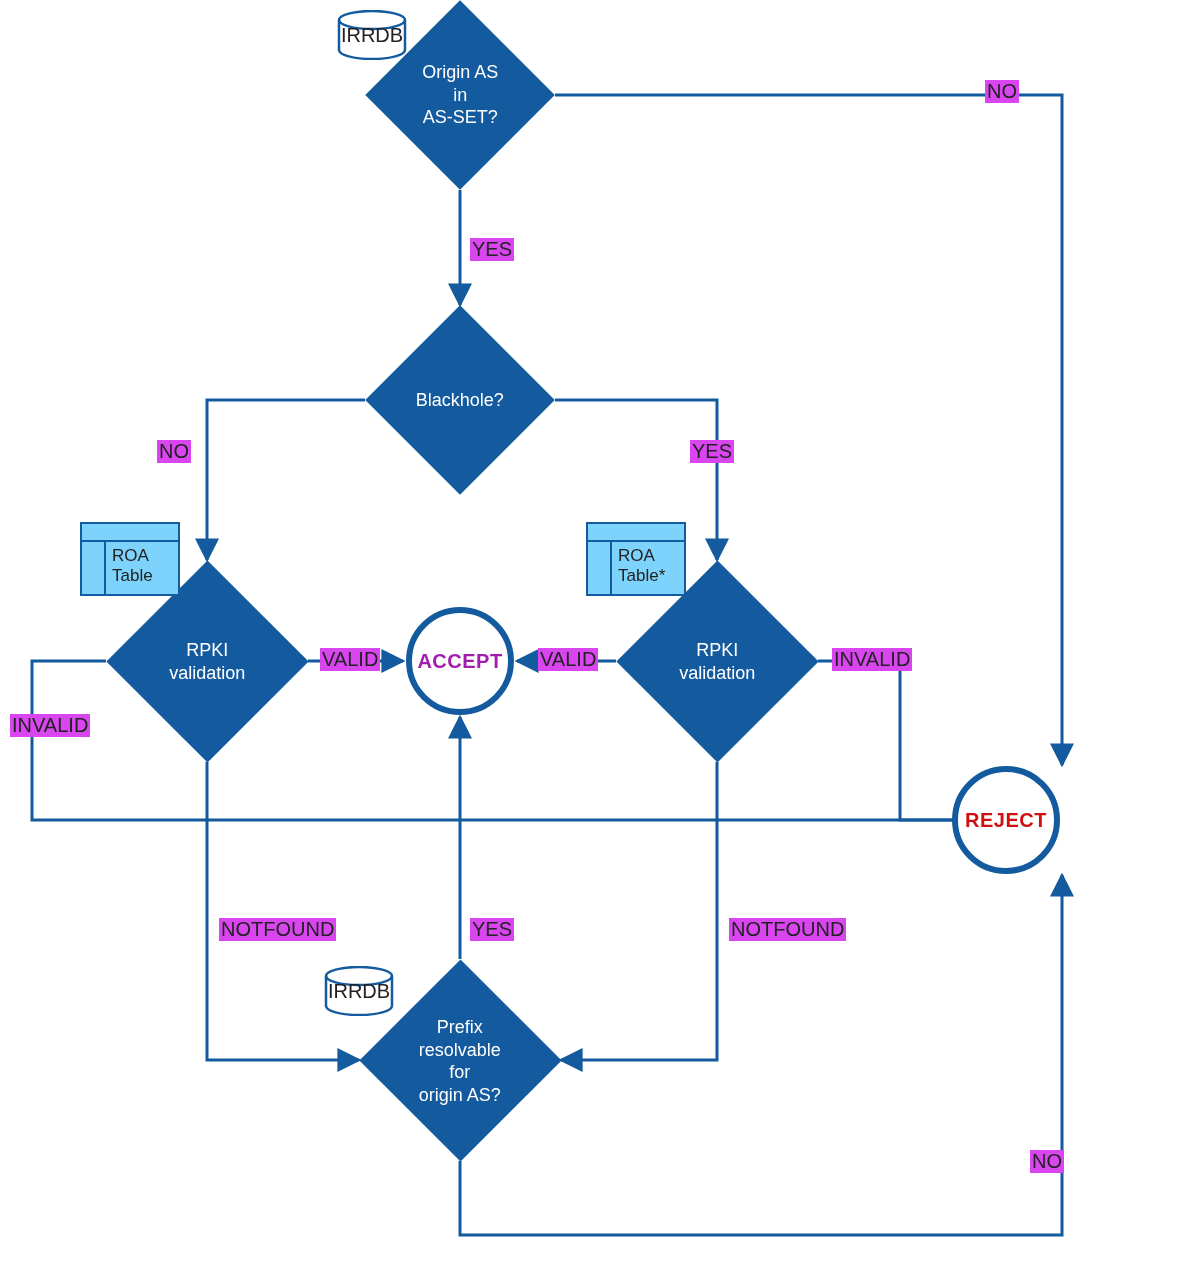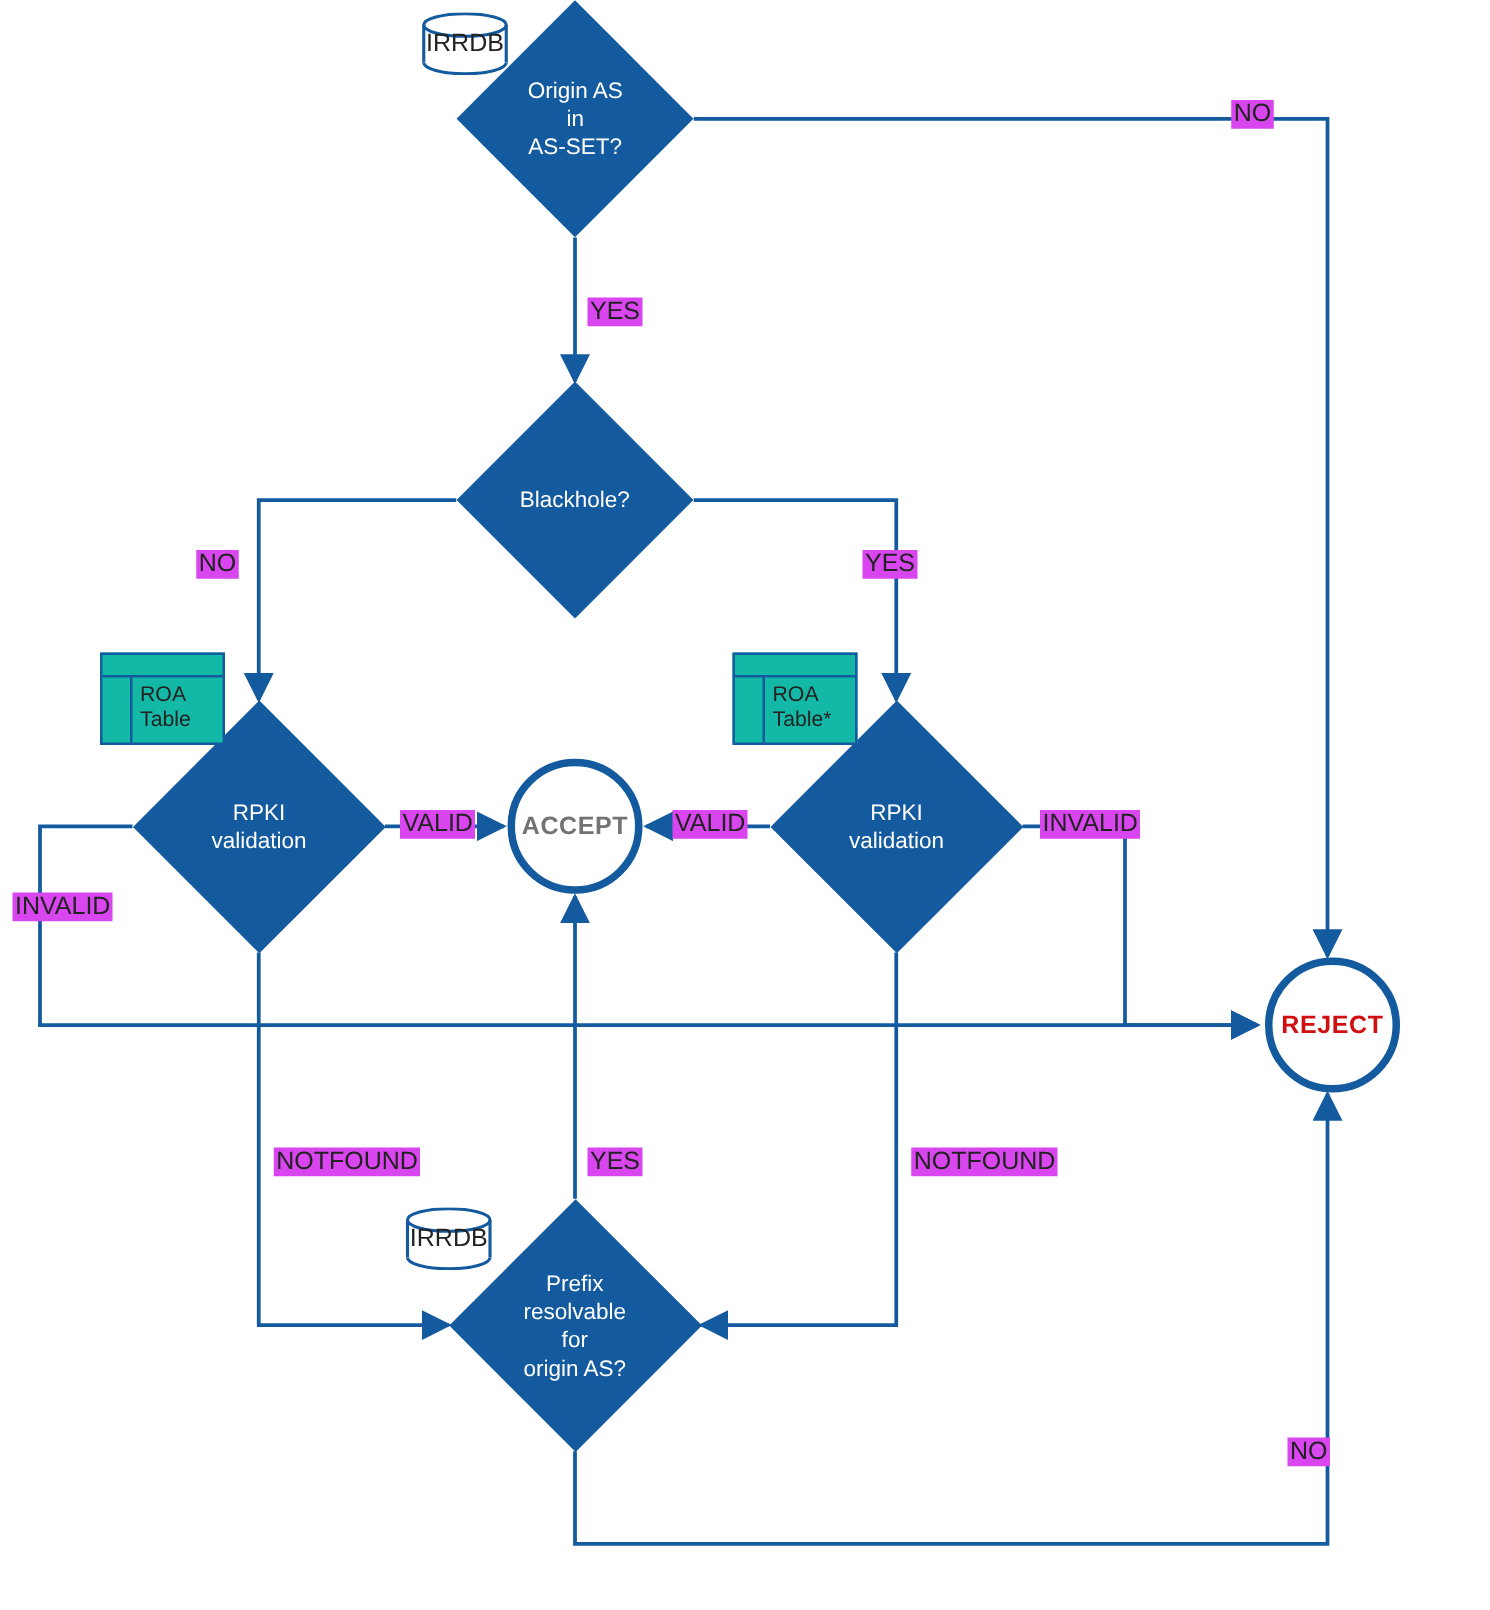--- a/index.html
+++ b/index.html
@@ -46,21 +46,21 @@
     border: 6px solid #145a9e;
     border-radius: 50%;
     background: #fff;
     display: flex;
     align-items: center;
     justify-content: center;
     font-weight: bold;
     font-size: 20px;
     letter-spacing: 0.5px;
   }
-  .term.accept { color: #737373; text-align: center; }
+  .term.accept { color: #a21caf; text-align: center; }
   .term.reject { color: #d01010; }
   .edge-label {
     position: absolute;
     font-size: 20px;
     color: #222;
     background: #d946ef;
     padding: 0 2px;
   }
   .db-cyl {
     position: absolute;
@@ -73,21 +73,21 @@
     color: #222;
     top: 14px;
     width: 100%;
     text-align: center;
   }
   .tbl {
     position: absolute;
     width: 100px;
     height: 74px;
     border: 2.5px solid #145a9e;
-    background: #14b8a6;
+    background: #7dd3fc;
   }
   .tbl::before {
     content: "";
     position: absolute;
     left: 0; top: 16px; right: 0;
     border-top: 2.5px solid #145a9e;
   }
   .tbl::after {
     content: "";
     position: absolute;
@@ -167,21 +167,21 @@
   <span class="dtext">Prefix
 resolvable
 for
 origin AS?</span>
 </div>
 
 <div class="term accept" style="left:406px;top:607px;">
   <span>ACCEPT</span>
 </div>
 
-<div class="term reject" style="left:1012px;top:766px;">
+<div class="term reject" style="left:952px;top:766px;">
   <span>REJECT</span>
 </div>
 
 <div class="edge-label" style="left:985px;top:80px;">NO</div>
 <div class="edge-label" style="left:470px;top:238px;">YES</div>
 <div class="edge-label" style="left:157px;top:440px;">NO</div>
 <div class="edge-label" style="left:690px;top:440px;">YES</div>
 <div class="edge-label" style="left:320px;top:648px;">VALID</div>
 <div class="edge-label" style="left:538px;top:648px;">VALID</div>
 <div class="edge-label" style="left:832px;top:648px;">INVALID</div>

